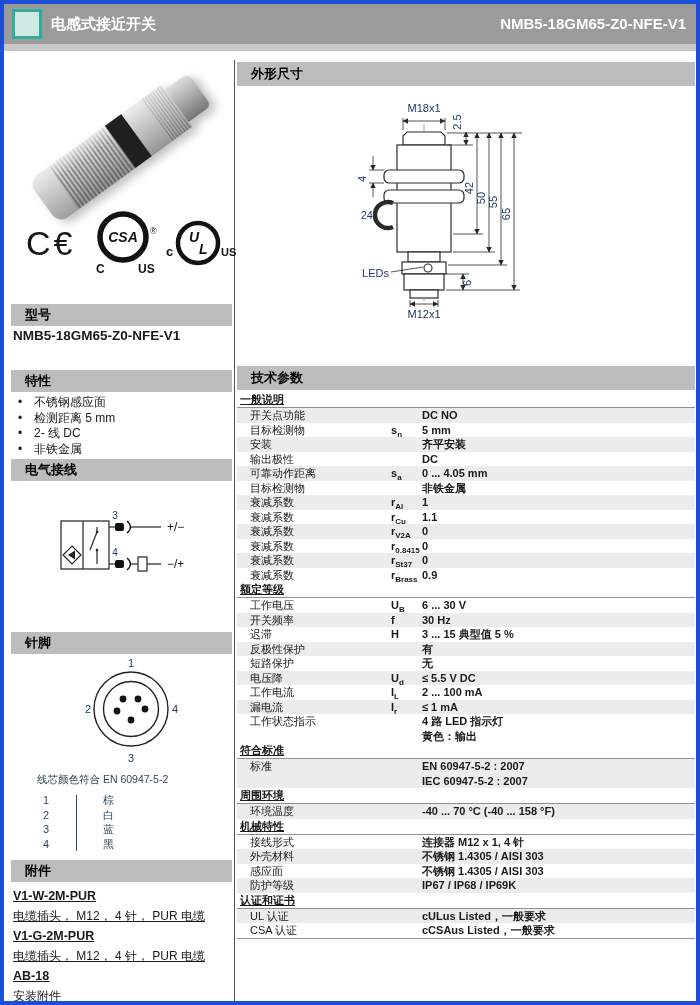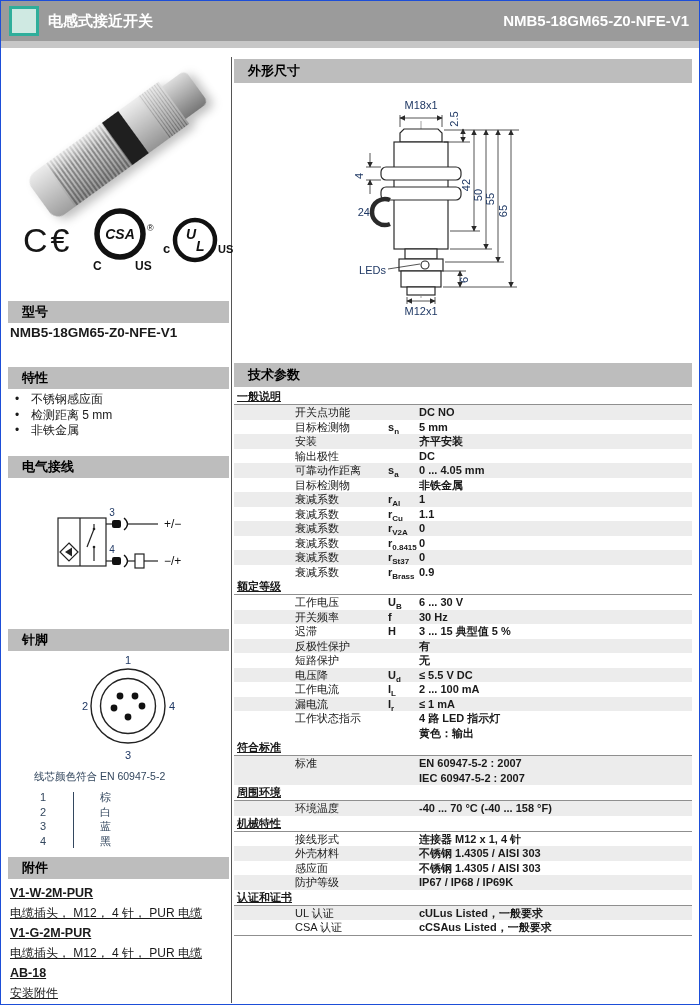--- a/index.html
+++ b/index.html
@@ -1,16 +1,16 @@
 <!DOCTYPE html>
 <html><head>
 <meta charset="utf-8">
 <style>
   html,body{margin:0;padding:0;background:#e8e8e8;}
-  .page{position:relative;width:700px;height:1005px;background:#fff;border:1px solid #1d4ed8;
+  .page{position:relative;width:700px;height:1005px;background:#fff;border:4px solid #1d4ed8;
         box-sizing:border-box;overflow:hidden;font-family:"Liberation Sans","DejaVu Sans",sans-serif;color:#1a1a1a;}
   
   .topbar{position:absolute;left:0;top:0;width:100%;height:40px;background:#9b9b9b;}
   .app-icon{position:absolute;left:8px;top:5px;width:30px;height:30px;background:#cfe9e2;
             border:3px solid #2fae9b;box-sizing:border-box;}
   .topbar-title{position:absolute;left:47px;top:0;height:40px;line-height:40px;
                 color:#fff;font-weight:bold;font-size:15px;}
   .topbar-model{position:absolute;right:10px;top:0;height:40px;line-height:40px;
                 color:#fff;font-weight:bold;font-size:15px;}
   .substrip{position:absolute;left:0;top:40px;width:100%;height:7px;background:#c7c7c7;}
@@ -44,21 +44,21 @@
   .wiretbl .wn{position:absolute;left:2px;width:14px;text-align:center;}
   .wiretbl .wc{position:absolute;left:66px;}
   .accs{position:absolute;left:9px;top:882px;width:218px;font-size:12px;text-decoration:underline;}
   .accs .an{font-weight:bold;font-size:12.5px;height:20px;line-height:20px;}
   .accs .ad{height:20px;line-height:20px;}
   
   .tech{position:absolute;left:233px;top:388px;width:458px;font-size:11px;text-decoration:underline;}
   .sec{font-weight:bold;height:15px;line-height:15px;border-bottom:1px solid #8f8f8f;padding-left:3px;}
   .t-row{position:relative;height:14.5px;line-height:14.5px;}
   .t-row.shade{background:#ececec;}
-  .t-row .lab{position:absolute;left:13px;white-space:nowrap;margin-left:48px;}
+  .t-row .lab{position:absolute;left:13px;white-space:nowrap;}
   .t-row .sym{position:absolute;left:154px;font-weight:bold;white-space:nowrap;}
   .t-row .val{position:absolute;left:185px;font-weight:bold;white-space:nowrap;}
   .t-row sub{font-size:8px;}
   .tbl-end{border-top:1px solid #8f8f8f;height:1px;}
   svg text{font-family:"Liberation Sans","DejaVu Sans",sans-serif;}
   .dimtxt{fill:#1f3864;font-size:11px;}
   .blutxt{fill:#1f3864;}
 </style>
 </head>
 <body>
@@ -100,20 +100,21 @@
     <text x="59" y="40" font-size="11" font-weight="bold" fill="#111">US</text>
   </svg>
 
   <div class="bar l" style="top:300px">型号</div>
   <div class="model-text">NMB5-18GM65-Z0-NFE-V1</div>
 
   <div class="bar l" style="top:366px">特性</div>
   <div class="features" id="features-list">
       <div class="fi">不锈钢感应面</div>
       <div class="fi">检测距离 5 mm</div>
+      <div class="fi">2- 线 DC</div>
       <div class="fi">非铁金属</div>
     </div>
 
   <div class="bar l" style="top:455px">电气接线</div>
   <svg style="position:absolute;left:7px;top:490px" width="221" height="130" viewBox="0 0 221 130">
     <rect x="50" y="27" width="48" height="48" fill="none" stroke="#222" stroke-width="1.2"></rect>
     <line x1="72" y1="27" x2="72" y2="75" stroke="#222" stroke-width="1.2"></line>
     <polygon points="61,52 70,61 61,70 52,61" fill="none" stroke="#222" stroke-width="1.2"></polygon>
     <polygon points="57,61 64,56.5 64,65.5" fill="#222"></polygon>
     <line x1="86" y1="33" x2="86" y2="38" stroke="#222" stroke-width="1.2"></line>

